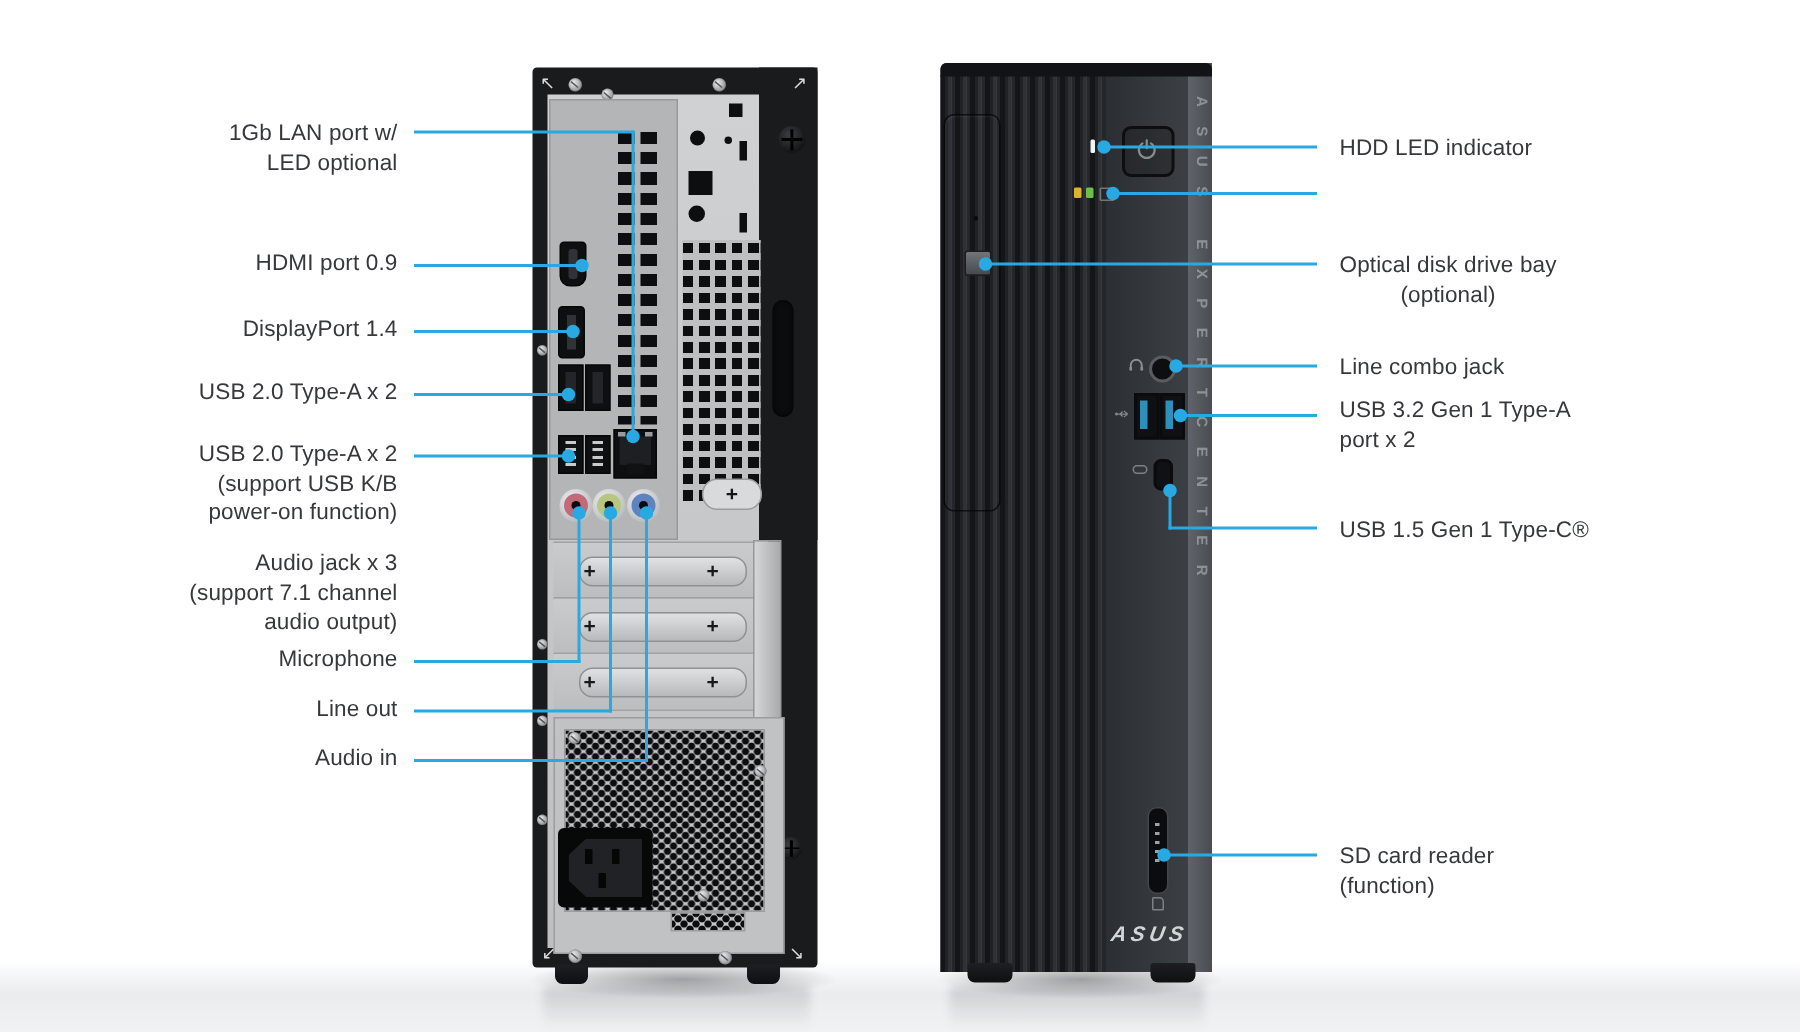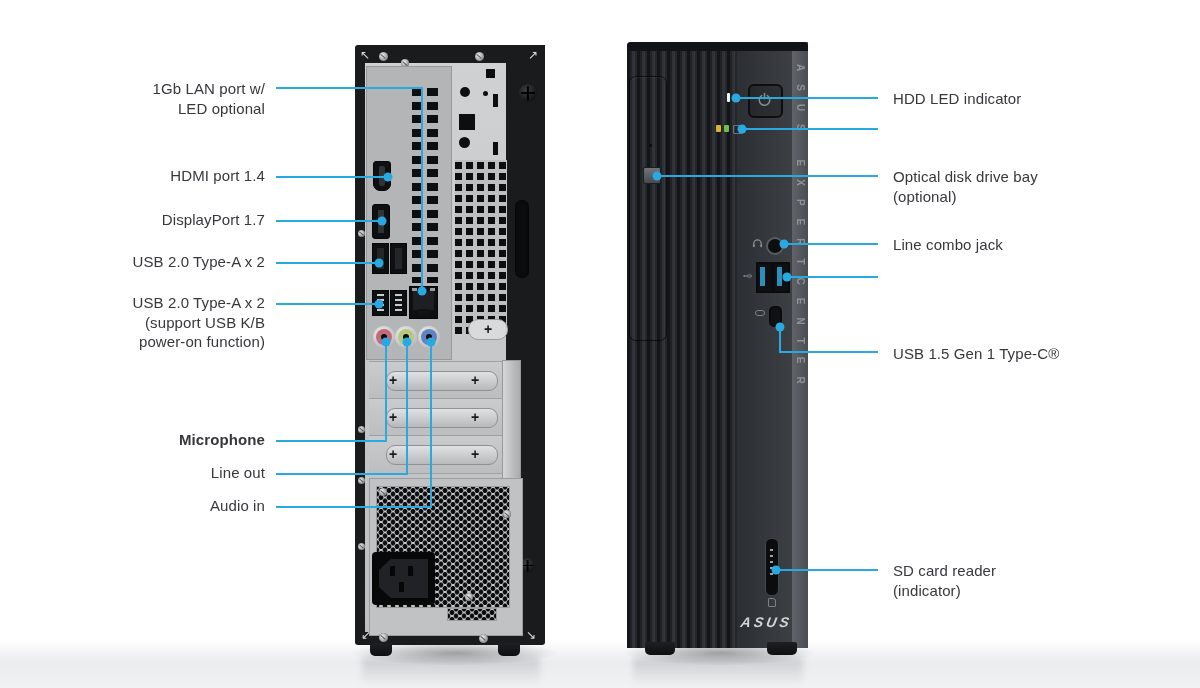--- a/index.html
+++ b/index.html
@@ -291,31 +291,36 @@
 
   <div class="ldot" style="left:780px;top:327px;"></div>
   <div class="ln lnv" style="left:779px;top:327px;height:26px;"></div>
   <div class="ln lnh" style="left:779px;top:351px;width:99px;"></div>
 
   <div class="ldot" style="left:776px;top:570px;"></div>
   <div class="ln lnh" style="left:779px;top:569px;width:99px;"></div>
 
   <div class="lbl lbl-left" style="top:79px;">1Gb LAN port w/
 LED optional</div>
-  <div class="lbl lbl-left" style="top:166px;">HDMI port 1.4</div>
-  <div class="lbl lbl-left" style="top:210px;">DisplayPort 1.7</div>
+  <div class="lbl lbl-left" style="top:166px;">HDMI port 0.9</div>
+  <div class="lbl lbl-left" style="top:210px;">DisplayPort 1.4</div>
   <div class="lbl lbl-left" style="top:252px;">USB 2.0 Type-A x 2</div>
   <div class="lbl lbl-left" style="top:293px;">USB 2.0 Type-A x 2
 (support USB K/B
 power-on function)</div>
-  <div class="lbl lbl-left" style="top:430px;font-weight:bold;">Microphone</div>
+  <div class="lbl lbl-left" style="top:366px;">Audio jack x 3
+(support 7.1 channel
+audio output)</div>
+  <div class="lbl lbl-left" style="top:430px;">Microphone</div>
   <div class="lbl lbl-left" style="top:463px;">Line out</div>
   <div class="lbl lbl-left" style="top:496px;">Audio in</div>
 
   <div class="lbl lbl-right" style="top:89px;">HDD LED indicator</div>
-  <div class="lbl lbl-right" style="top:167px;">Optical disk drive bay
+  <div class="lbl lbl-right" style="top:167px;text-align:center;">Optical disk drive bay
 (optional)</div>
   <div class="lbl lbl-right" style="top:235px;">Line combo jack</div>
+  <div class="lbl lbl-right" style="top:264px;">USB 3.2 Gen 1 Type-A
+port x 2</div>
   <div class="lbl lbl-right" style="top:344px;">USB 1.5 Gen 1 Type-C®</div>
   <div class="lbl lbl-right" style="top:561px;">SD card reader
-(indicator)</div>
+(function)</div>
 
 </div>
 
 </body></html>

